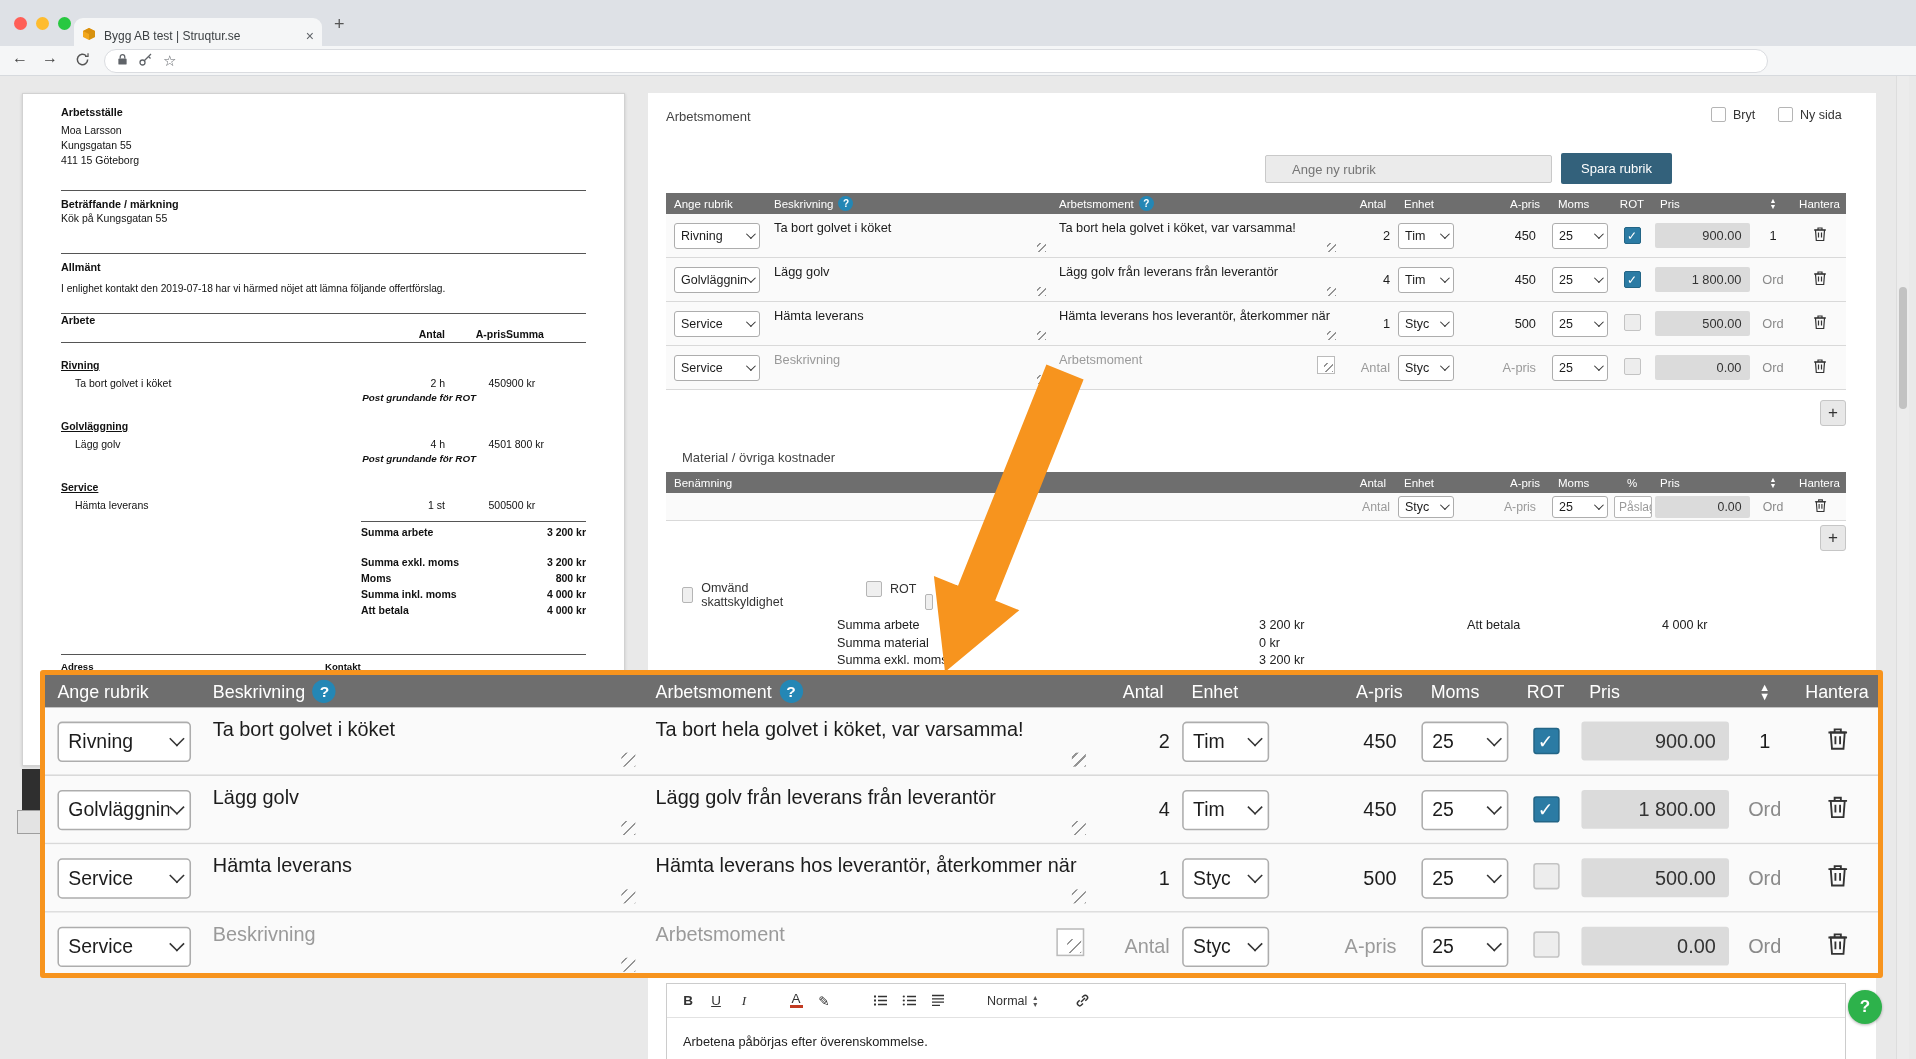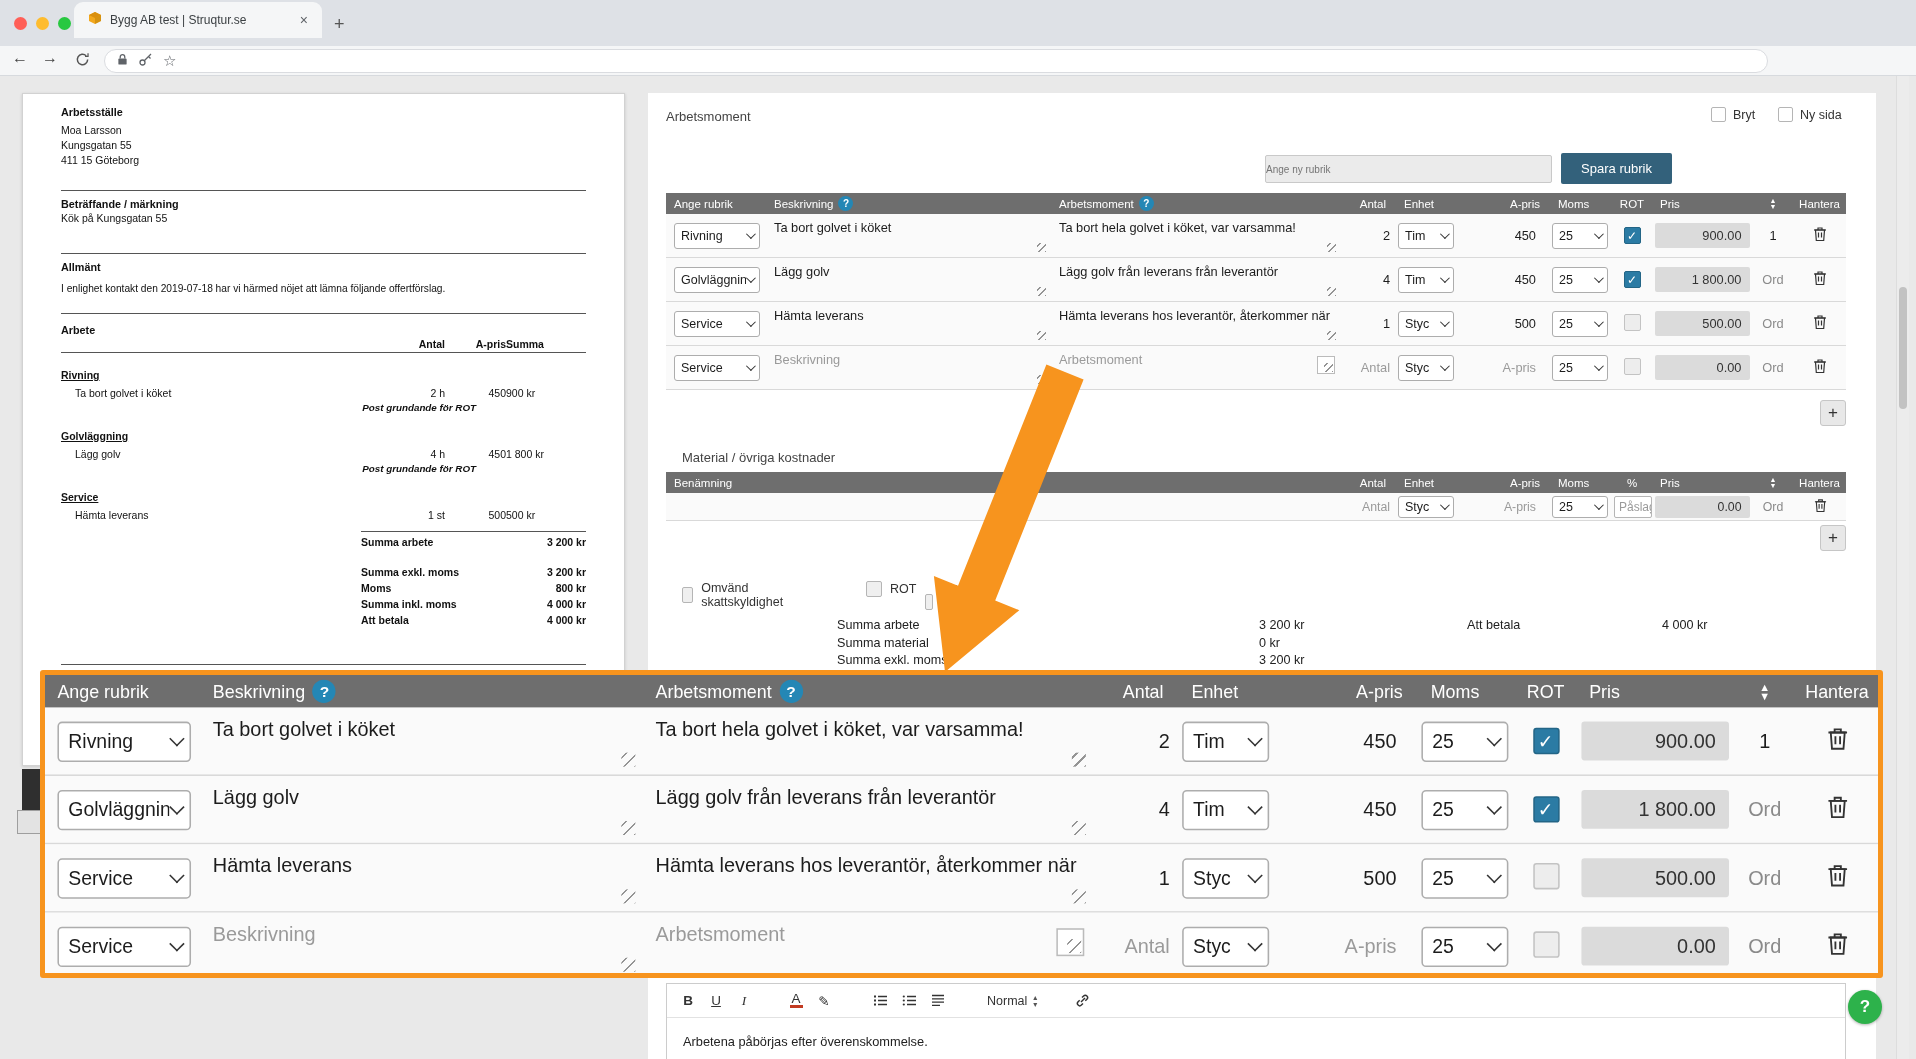--- a/index.html
+++ b/index.html
@@ -3,21 +3,21 @@
 <meta charset="utf-8">
 <style>
   *{box-sizing:border-box;margin:0;padding:0}
   html,body{width:1916px;height:1059px;overflow:hidden;background:#e9e9e9}
   .screen{position:relative;width:1916px;height:1059px;background:#e9e9e9;font-family:"Liberation Sans",sans-serif;color:#222}
 
   
   .tabstrip{position:absolute;left:0;top:0;width:1916px;height:46px;background:#dee1e6}
   .tl{position:absolute;top:17px;width:13px;height:13px;border-radius:50%}
   .tl.red{left:14px;background:#ff5f57}.tl.yel{left:36px;background:#febc2e}.tl.grn{left:58px;background:#28c840}
-  .tab{position:absolute;left:74px;top:2px;width:248px;height:36px;background:#f5f6f7;border-radius:9px 9px 0 0;display:flex;align-items:center;padding:0 14px;gap:8px}
+  .tab{position:absolute;left:74px;top:18px;width:248px;height:36px;background:#f5f6f7;border-radius:9px 9px 0 0;display:flex;align-items:center;padding:0 8px;gap:8px}
   .tab .title{font-size:12px;color:#3c4043;white-space:nowrap;overflow:hidden;text-overflow:ellipsis;flex:1}
   .tab .close{font-size:14px;color:#5f6368;cursor:default}
   .newtab{position:absolute;left:334px;top:14px;font-size:18px;color:#555}
   .navbar{position:absolute;left:0;top:46px;width:1916px;height:30px;background:#f5f6f7;border-bottom:1px solid #d7dade}
   .navbtn{position:absolute;top:3px;font-size:16px;color:#444;width:24px;text-align:center}
   .urlbar{position:absolute;left:104px;top:3px;width:1664px;height:24px;background:#fff;border:1px solid #dadce0;border-radius:12px;display:flex;align-items:center;padding:0 12px;gap:10px}
   .urlbar .url{font-size:12.5px;color:#202124;flex:1}
   .star{font-size:15px;color:#5f6368}
 
   
@@ -40,21 +40,21 @@
   .doc-foot .colA{width:264px}
   .doc-foot .flabel{font-weight:bold;font-size:9.6px}
   .thumb-strip{position:absolute;left:22px;top:769px;width:18px;height:42px;background:#2f2f2f}
   .mini-box{position:absolute;left:17px;top:810px;width:24px;height:24px;background:#e3e3e3;border:1px solid #9e9e9e}
 
   
   .panel{position:absolute;left:648px;top:93px;width:1228px;height:966px;background:#fff}
   .panel-title{position:absolute;left:18px;top:16px;font-size:13px;color:#444}
   .flagbox{position:absolute;top:14px;display:flex;align-items:center;gap:7px;font-size:12.5px;color:#333}
   .cb{display:inline-block;width:15px;height:15px;background:#fff;border:1px solid #b5b5b5;border-radius:2px}
-  .rubrik-input{position:absolute;left:617px;top:62px;width:287px;height:28px;background:#ebebeb;border:1px solid #c9c9c9;border-radius:2px;font-size:10px;color:#444;padding:0 0;font-family:"Liberation Sans",sans-serif}
+  .rubrik-input{position:absolute;left:617px;top:62px;width:287px;height:28px;background:#ebebeb;border:1px solid #c9c9c9;border-radius:2px;font-size:13px;color:#444;padding:0 26px;font-family:"Liberation Sans",sans-serif}
   .spara-btn{position:absolute;left:913px;top:60px;width:111px;height:31px;background:#33617b;color:#fff;font-size:13px;border:none;border-radius:2px;display:flex;align-items:center;justify-content:center}
 
   
   .wtable{width:1180px;background:#fff}
   .wt-head{display:grid;grid-template-columns:100px 285px 290px 55px 62px 92px 62px 40px 100px 42px 52px;height:21px;background:#6e6e6e;color:#fff;font-size:11.5px;align-items:center}
   .wt-row{display:grid;grid-template-columns:100px 285px 290px 55px 62px 92px 62px 40px 100px 42px 52px;height:44px;background:#fafafa;border-bottom:1px solid #d9d9d9;align-items:center;font-size:12.8px;color:#1c1c1c}
   .mt-head{display:grid;grid-template-columns:675px 55px 62px 92px 62px 40px 100px 42px 52px;height:21px;background:#6e6e6e;color:#fff;font-size:11.5px;align-items:center}
   .mt-row{display:grid;grid-template-columns:675px 55px 62px 92px 62px 40px 100px 42px 52px;height:28px;background:#fafafa;border-bottom:1px solid #d9d9d9;align-items:center;font-size:12.3px;color:#1c1c1c}
   .cl{padding-left:8px}.cr{text-align:right;padding-right:10px}.cc{text-align:center}
   .hflex{display:flex;align-items:center;gap:5px;padding-left:8px}
@@ -161,21 +161,21 @@
     <div class="line">Kungsgatan 55</div>
     <div class="line">411 15 Göteborg</div>
     <hr style="margin-top:22px">
     <div class="blabel" style="margin-top:7px">Beträffande / märkning</div>
     <div class="line" style="margin-top:1px">Kök på Kungsgatan 55</div>
     <hr style="margin-top:27px">
     <div class="blabel" style="margin-top:7px">Allmänt</div>
     <div class="line" style="margin-top:8px;font-size:10.2px">I enlighet kontakt den 2019-07-18 har vi härmed nöjet att lämna följande offertförslag.</div>
     <hr style="margin-top:17px">
 
-    <div class="blabel" style="margin-top:10px">Arbete</div>
+    <div class="blabel" style="">Arbete</div>
     <div class="arb-cols" style="font-weight:bold;border-bottom:1px solid #555;padding-bottom:2px;margin-top:2px">
       <span class="name"></span>
       <span class="a1">Antal</span>
       <span class="a2">A-pris</span>
       <span class="a3">Summa</span>
     </div>
 
     <div class="grp-head">Rivning</div>
     <div class="arb-cols grp-item">
       <span class="name">Ta bort golvet i köket</span>

